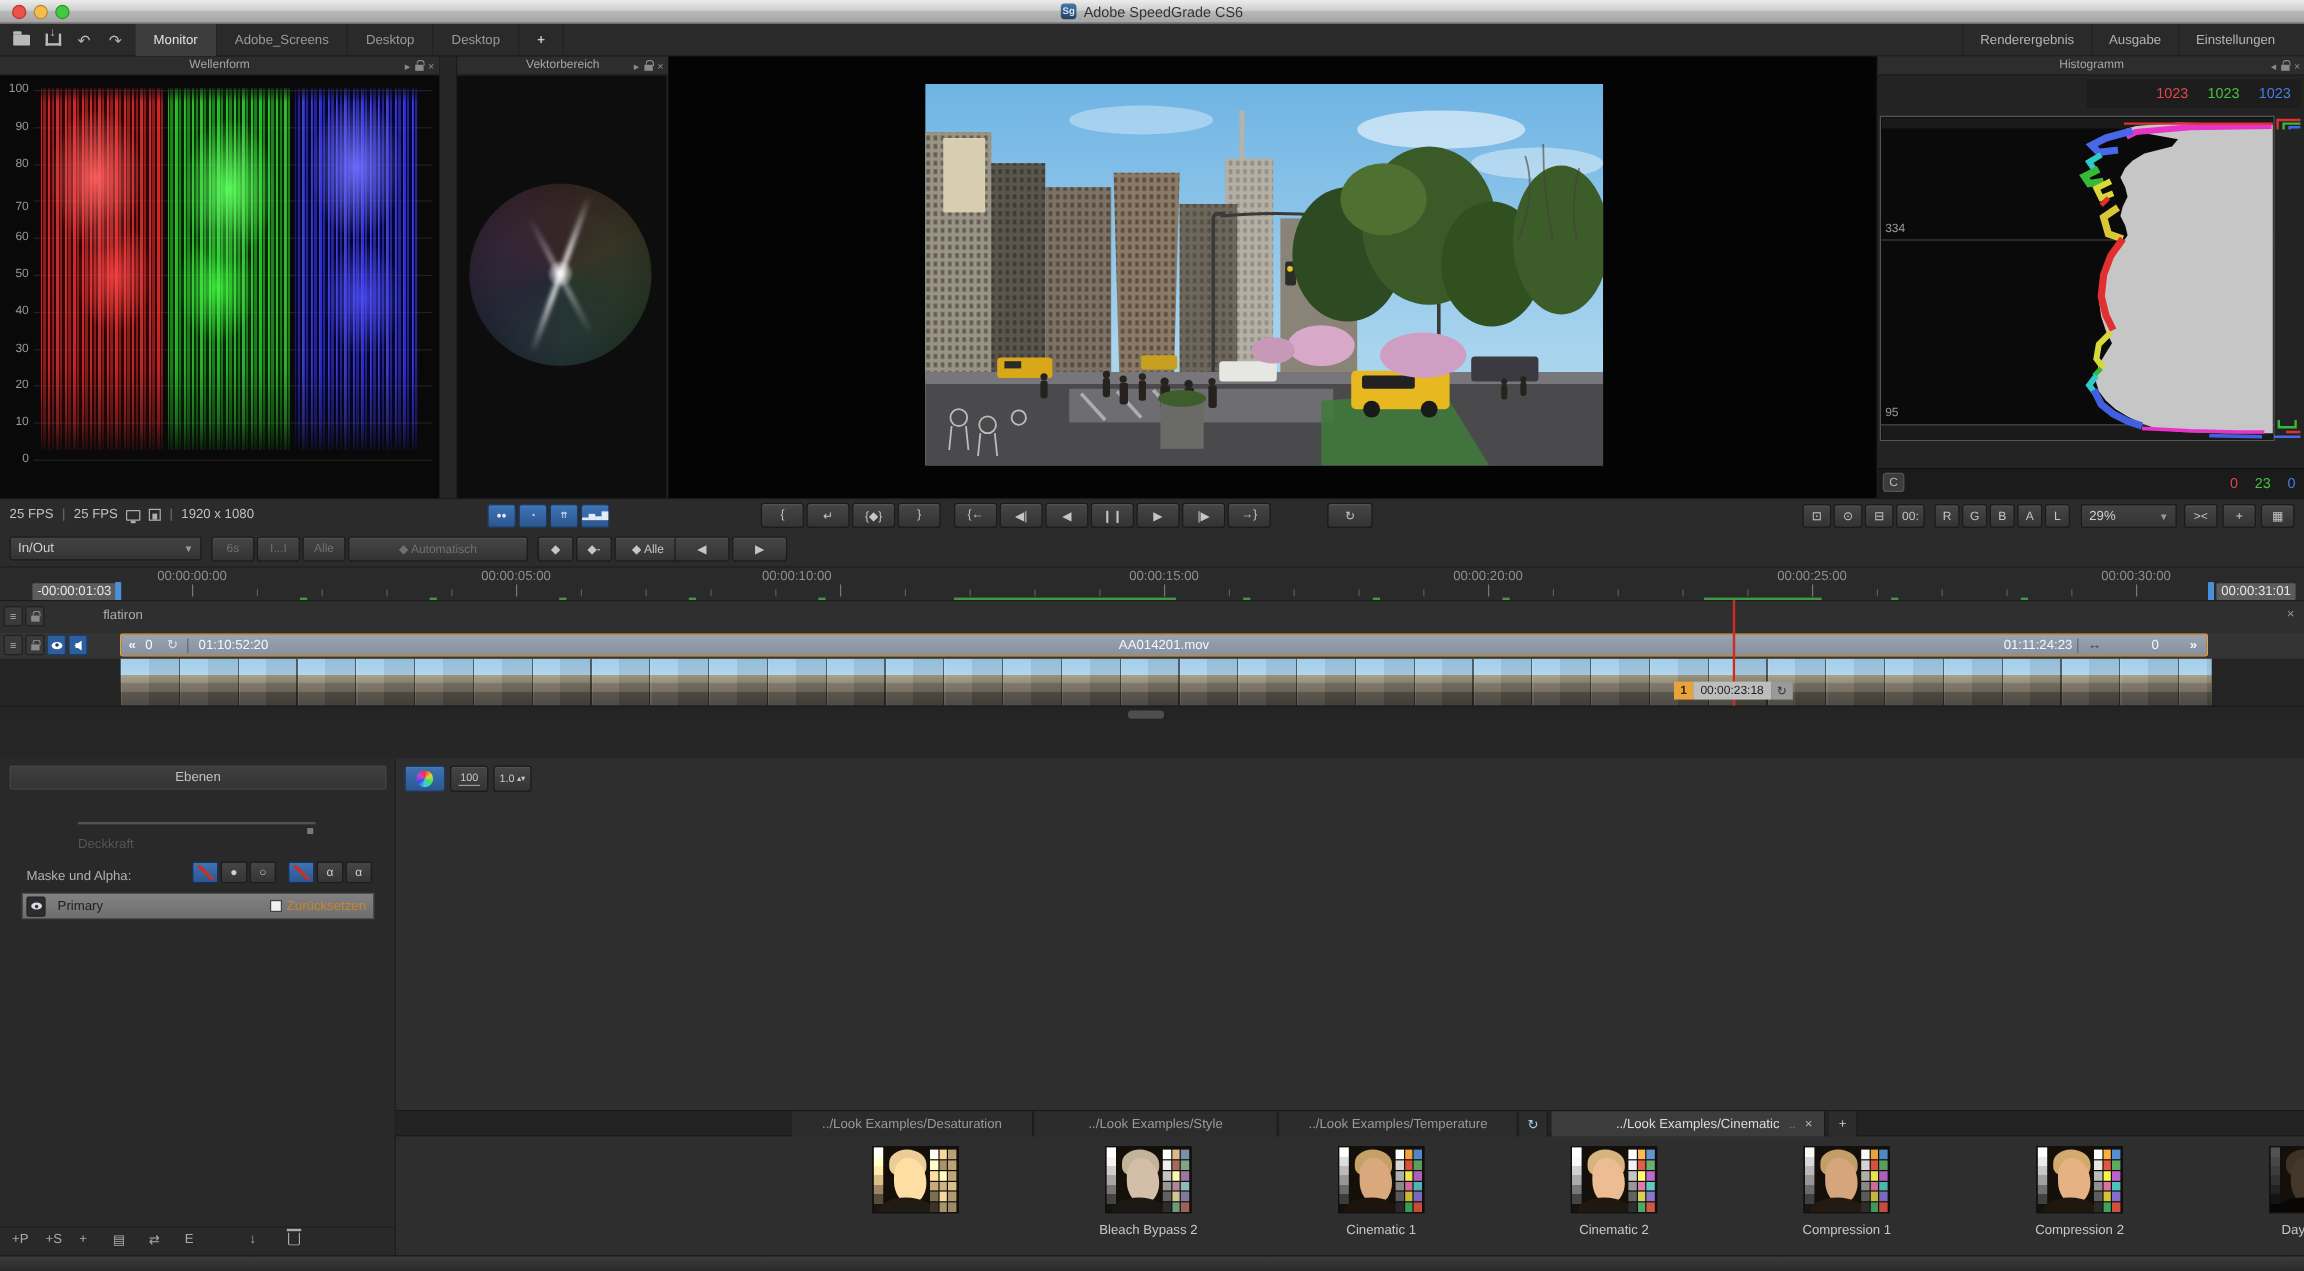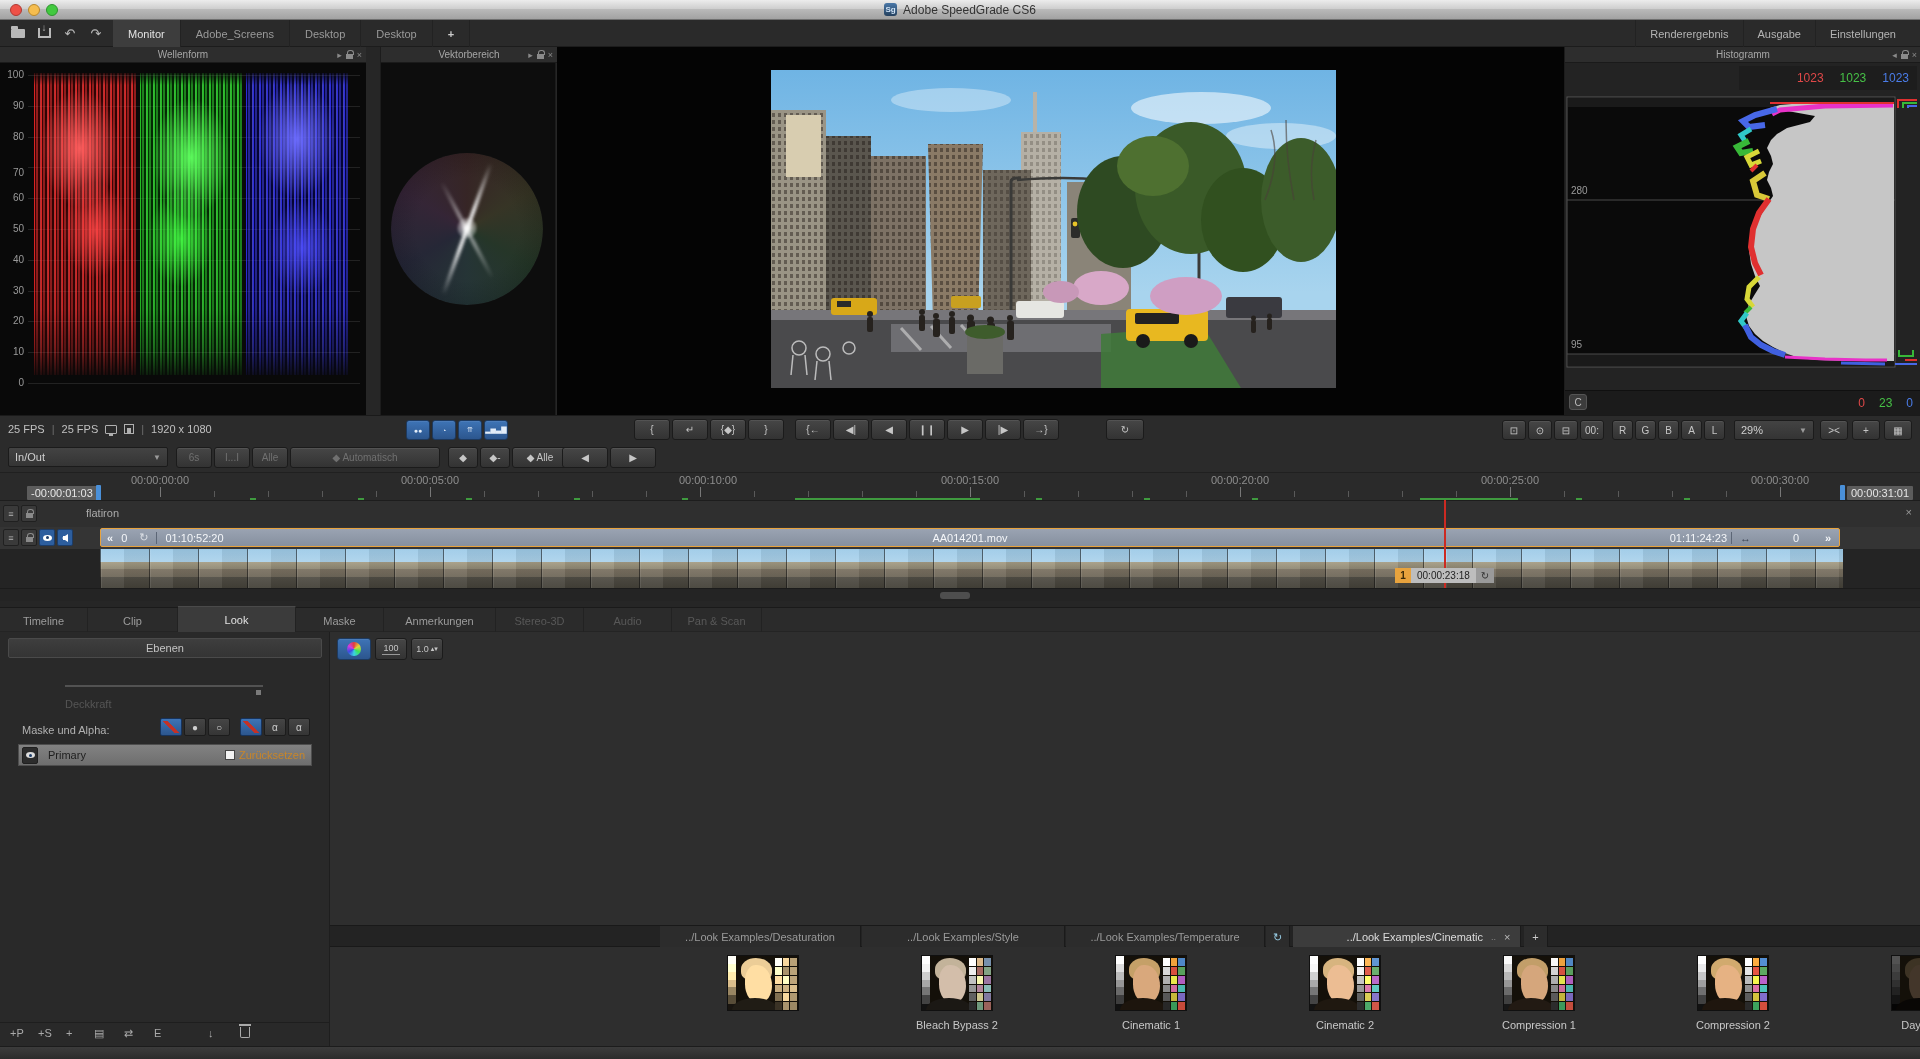--- a/index.html
+++ b/index.html
@@ -418,21 +418,21 @@
       <polyline fill="none" stroke="#e832c8" stroke-width="3" points="220,265 260,267 300,268 322,268"></polyline>
       <polyline fill="none" stroke="#4060e0" stroke-width="3" points="276,271 320,272"></polyline>
       <line x1="205" y1="11" x2="329" y2="11" stroke="#e03030" stroke-width="2"></line>
       <polyline fill="none" stroke="#e03030" stroke-width="2" points="333,16 333,8 352,8"></polyline>
       <polyline fill="none" stroke="#38b838" stroke-width="2" points="338,16 338,11 352,11"></polyline>
       <polyline fill="none" stroke="#4868e8" stroke-width="2" points="343,16 343,14 352,14"></polyline>
       <polyline fill="none" stroke="#38b838" stroke-width="2" points="334,258 334,264 348,264 348,258"></polyline>
       <polyline fill="none" stroke="#e03030" stroke-width="2" points="340,268 352,268"></polyline>
       <polyline fill="none" stroke="#4868e8" stroke-width="2" points="330,272 352,272"></polyline>
     </svg>
-    <span class="hlab" style="left:6px;top:138px">280</span>
+    <span class="hlab" style="left:6px;top:138px">334</span>
     <span class="hlab" style="left:6px;top:292px">95</span>
     <div id="hist-minstrip">
       <span class="hval-r">0</span>
       <span class="hval-g">23</span>
       <span class="hval-b">0</span>
     </div>
     <div id="hist-c">C</div>
   </div>
 
   <div id="ctl1">
@@ -512,21 +512,21 @@
     <div class="grp" id="nav-group" style="left:562px;top:4px">
         <div class="tbtn" style="width: 46px; height: 21px;">◀</div>
         <div class="tbtn" style="width: 46px; height: 21px;">▶</div>
       </div>
   </div>
 
   <div id="ruler">
     <div id="ruler-labels">
         <div class="rlab" style="left: 160px;">00:00:00:00</div>
         <div class="rlab" style="left: 430px;">00:00:05:00</div>
-        <div class="rlab" style="left: 708px;">00:00:10:00</div>
+        <div class="rlab" style="left: 664px;">00:00:10:00</div>
         <div class="rlab" style="left: 970px;">00:00:15:00</div>
         <div class="rlab" style="left: 1240px;">00:00:20:00</div>
         <div class="rlab" style="left: 1510px;">00:00:25:00</div>
         <div class="rlab" style="left: 1780px;">00:00:30:00</div>
       </div>
     <div id="ruler-ticks">
         <div class="rtick major" style="left: 160px;"></div>
         <div class="rtick" style="left: 214px;"></div>
         <div class="rtick" style="left: 268px;"></div>
         <div class="rtick" style="left: 322px;"></div>
@@ -619,30 +619,20 @@
   <div id="playhead"></div>
   <div id="marker-badge">
     <span style="background:#e8a33d;color:#3a2a08;width:16px;display:flex;align-items:center;justify-content:center;font-weight:bold">1</span>
     <span style="background:#bdbdbd;color:#222;padding:0 6px;display:flex;align-items:center">00:00:23:18</span>
     <span style="background:#9a9a9a;color:#333;width:18px;display:flex;align-items:center;justify-content:center">↻</span>
   </div>
   <div id="scrollstrip">
     <div id="scrollhandle"></div>
   </div>
 
-  <div id="main-tabs">
-      <div class="mtab2" style="left: 0px; width: 88px;">Timeline</div>
-      <div class="mtab2" style="left: 88px; width: 90px;">Clip</div>
-      <div class="mtab2 active" style="left: 178px; width: 118px;">Look</div>
-      <div class="mtab2" style="left: 296px; width: 88px;">Maske</div>
-      <div class="mtab2" style="left: 384px; width: 112px;">Anmerkungen</div>
-      <div class="mtab2 disabled" style="left: 496px; width: 88px;">Stereo-3D</div>
-      <div class="mtab2 disabled" style="left: 584px; width: 88px;">Audio</div>
-      <div class="mtab2 disabled" style="left: 672px; width: 90px;">Pan &amp; Scan</div>
-    </div>
 
   <div id="lookarea">
     <div class="tbtn blue" style="position:absolute;left:337px;top:6px;width:34px;height:22px">
       <span style="width:14px;height:14px;border-radius:50%;background:conic-gradient(#e23b3b,#e2d23b,#3be25a,#3bd2e2,#3b4de2,#d23be2,#e23b3b)"></span>
     </div>
     <div class="tbtn" style="position:absolute;left:375px;top:6px;width:32px;height:22px;font-size:9px;flex-direction:column;line-height:8px">
       <span>100</span>
         <span style="display:block;width:18px;height:1px;background:#999;margin-top:2px"></span>
     </div>
     <div class="tbtn" style="position:absolute;left:411px;top:6px;width:32px;height:22px;font-size:9px">

